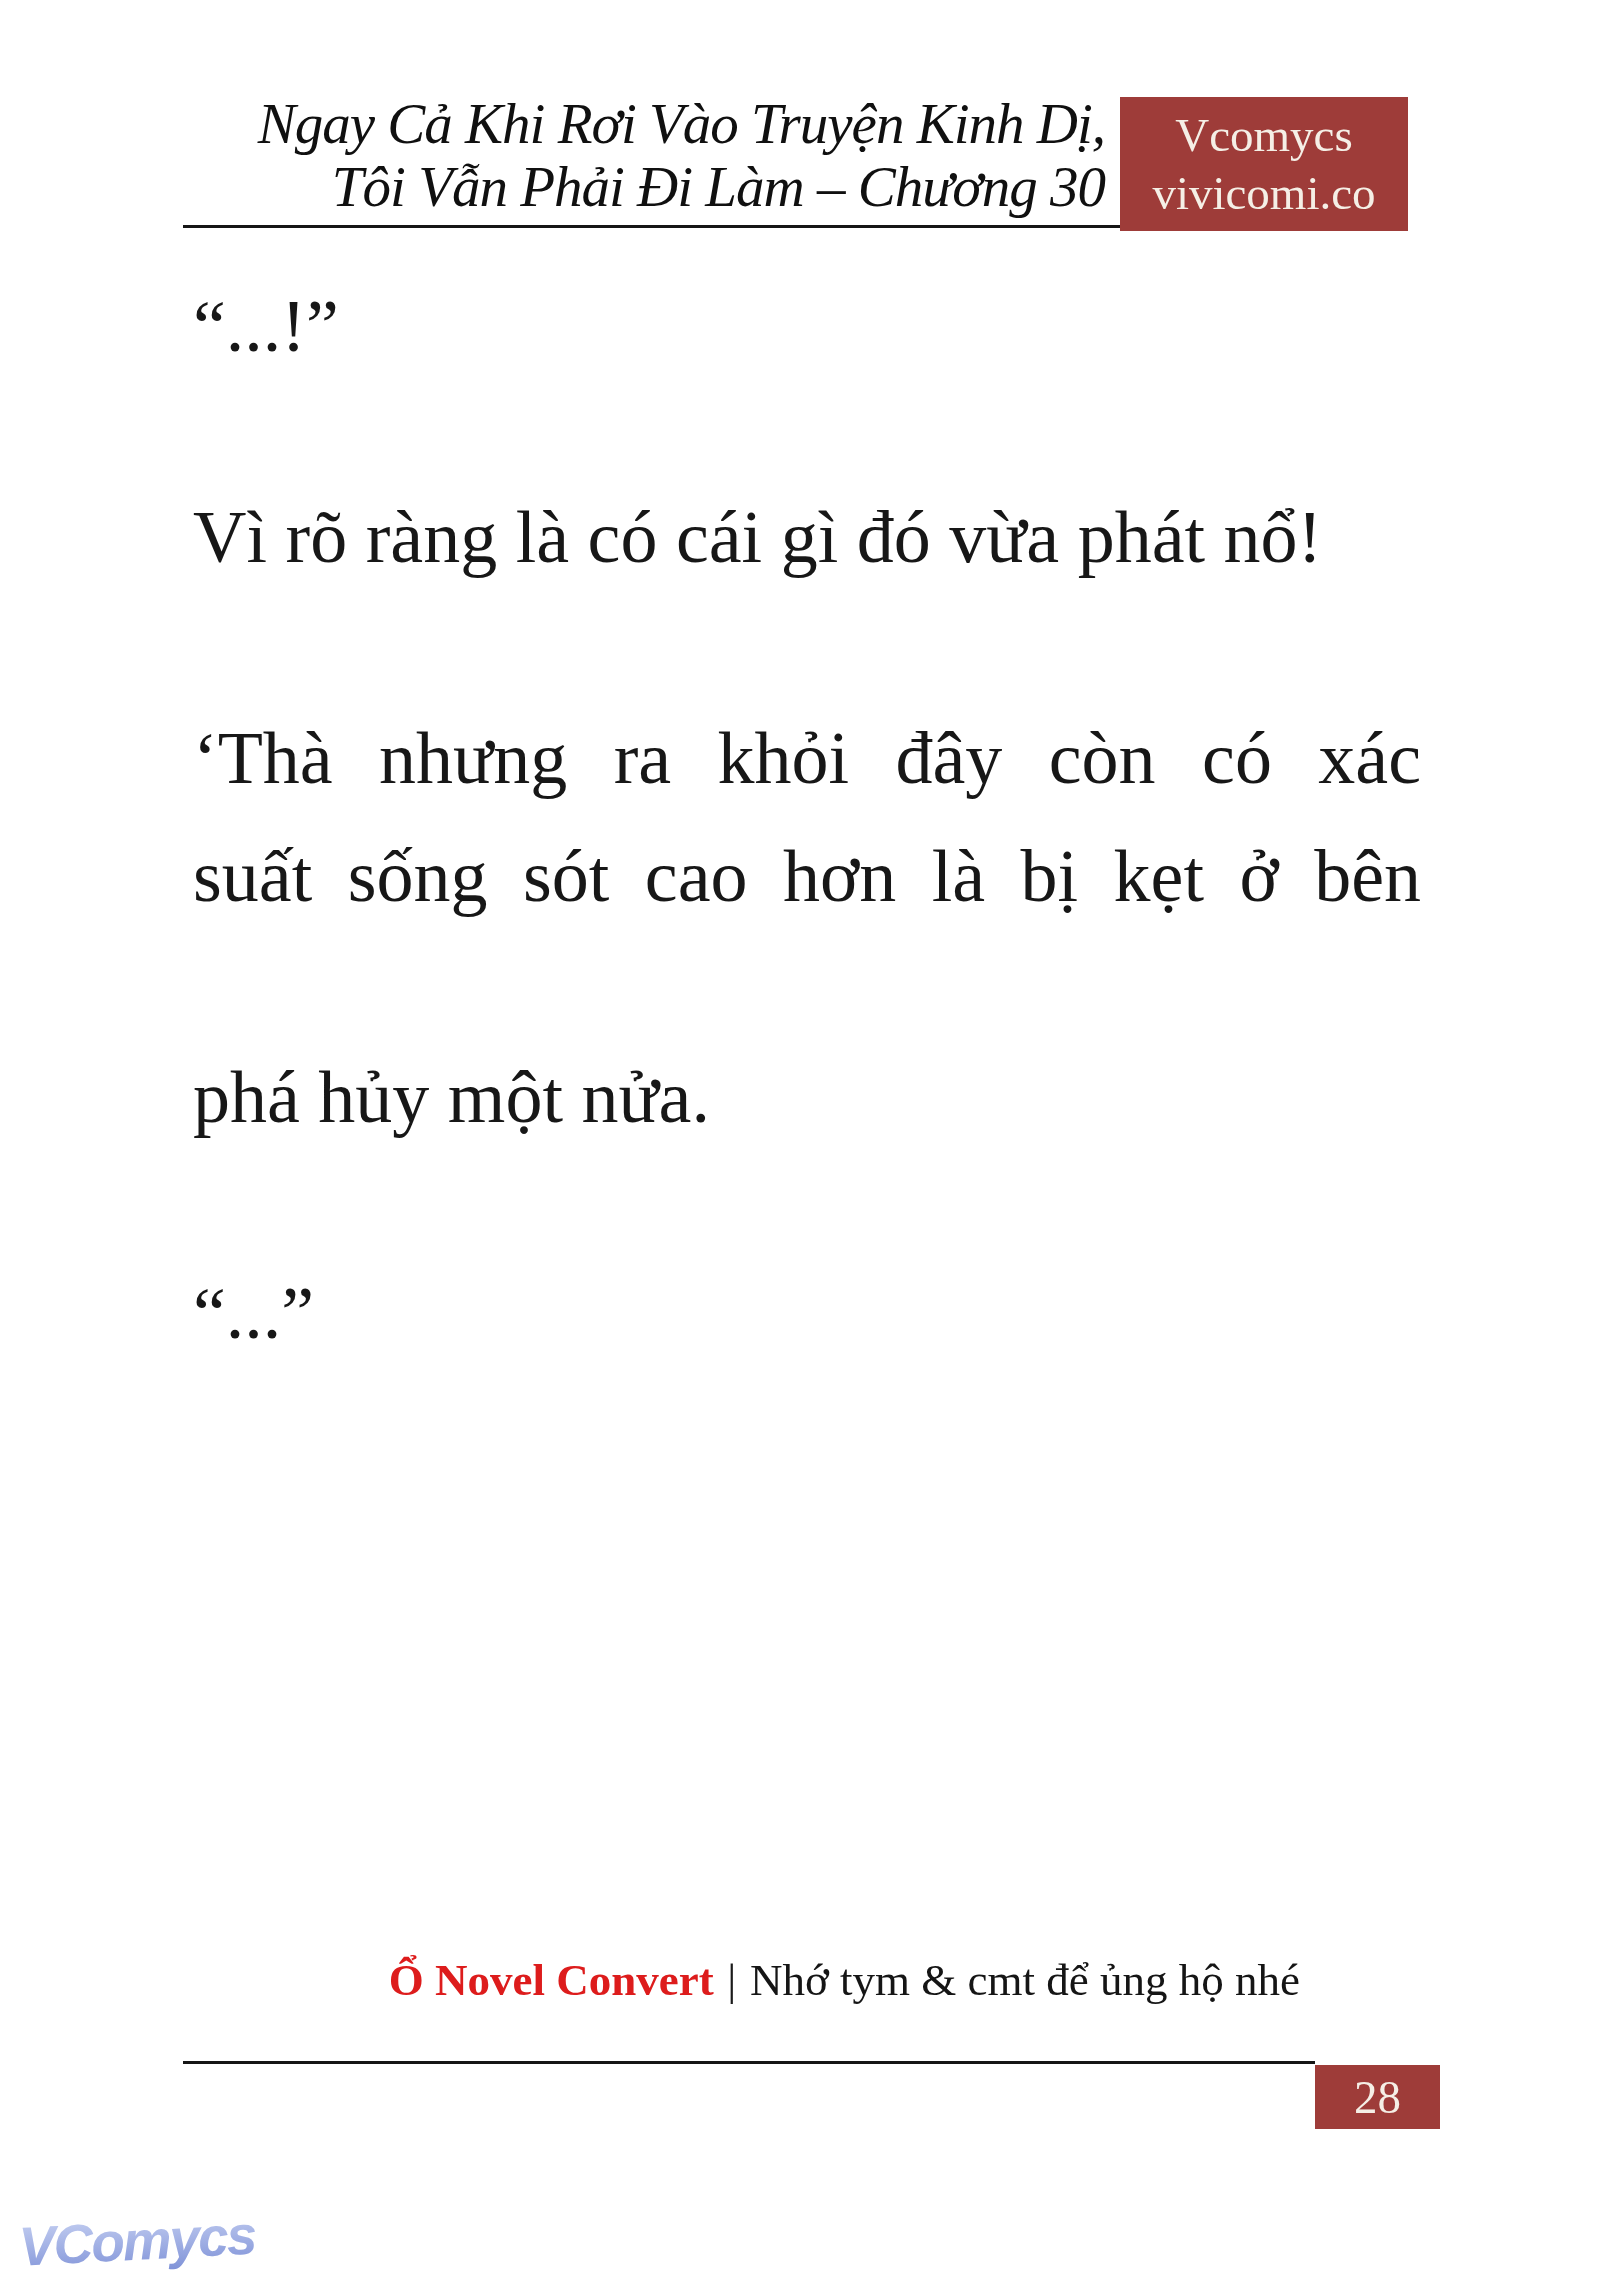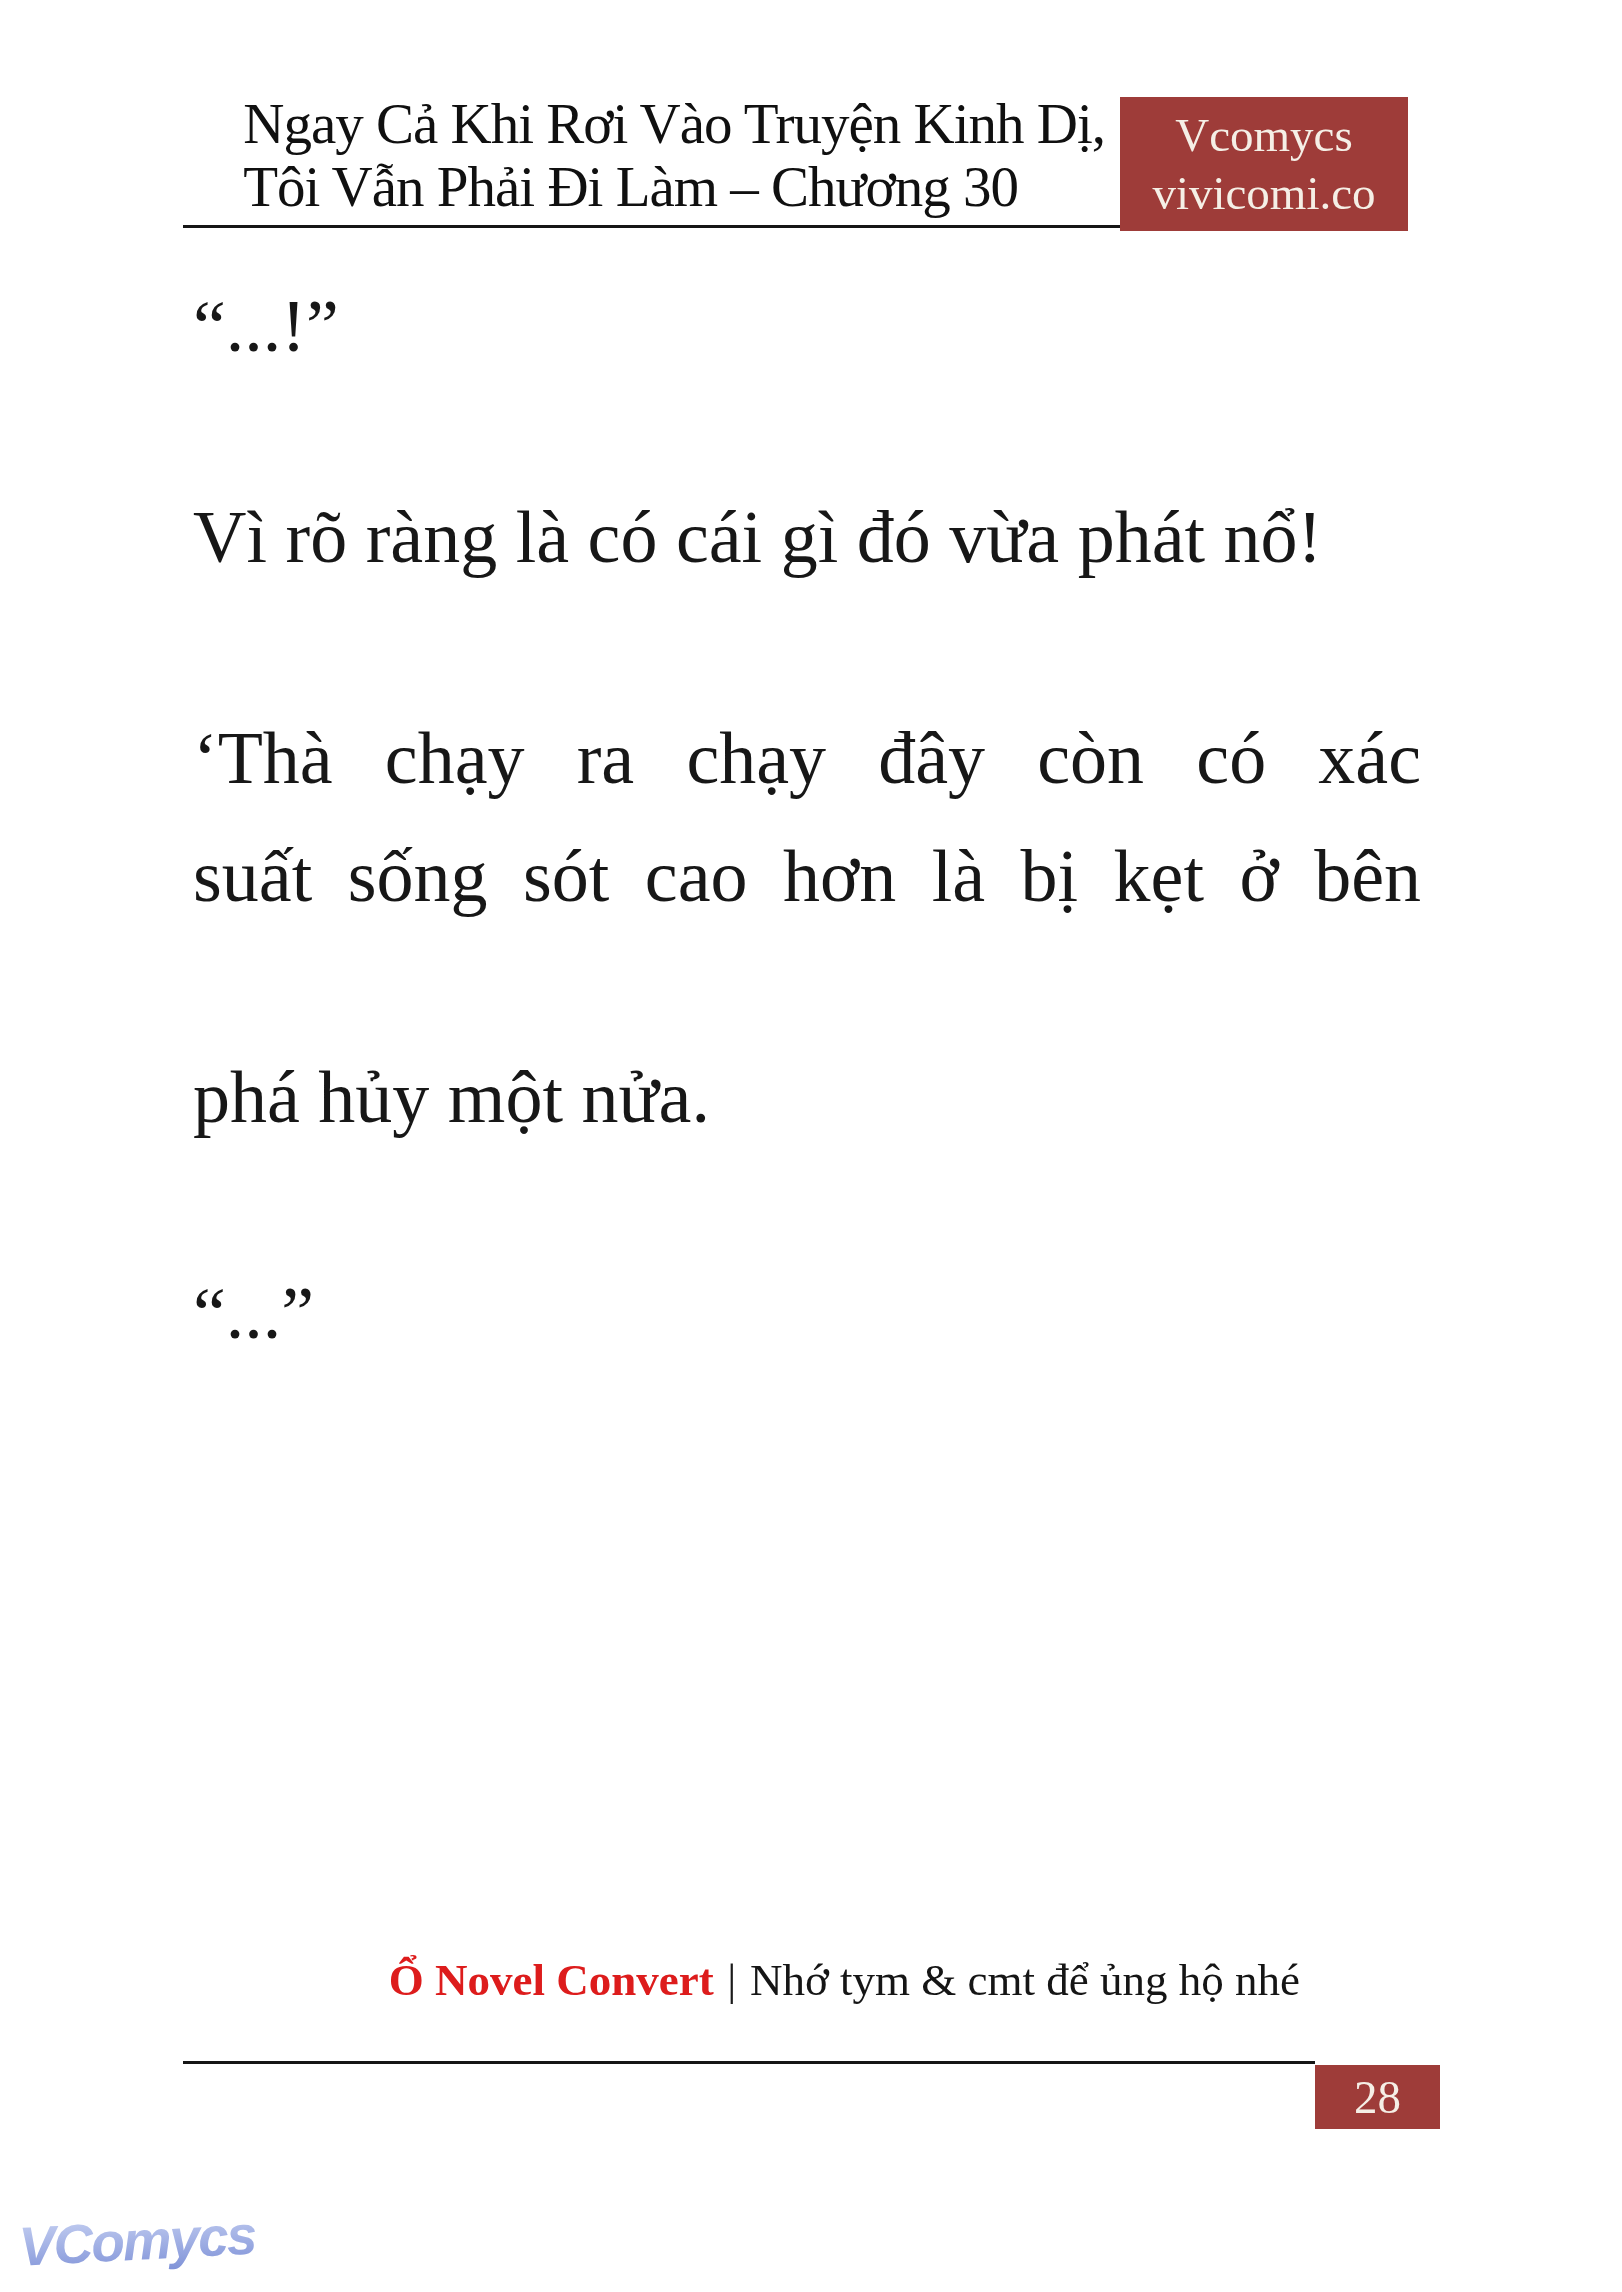--- a/index.html
+++ b/index.html
@@ -12,25 +12,27 @@
   }
   .page {
     position: absolute; inset: 0;
     background: #ffffff;
   }
 
   
   .chapter-title {
     position: absolute;
     top: 92px; right: 517px;
+    text-align: right;
     font-size: 57px;
     line-height: 63px;
     color: #101010;
     white-space: nowrap;
     letter-spacing: -1px;
+    font-style: italic;
   }
   .site-badge {
     position: absolute;
     left: 1120px; top: 97px;
     width: 288px; height: 134px;
     background: #9e3c39;
     color: #f5efe6;
     text-align: center;
     box-sizing: border-box;
     padding-top: 8.8px;
@@ -116,21 +118,21 @@
   <div class="header-rule"></div>
 
   <main class="body-text">
       <div class="para">
         <div class="line last">“...!”</div>
       </div>
       <div class="para">
         <div class="line last">Vì rõ ràng là có cái gì đó vừa phát nổ!</div>
       </div>
       <div class="para">
-        <div class="line">‘Thà chạy ra chạy đây còn có xác</div>
+        <div class="line">‘Thà nhưng ra khỏi đây còn có xác</div>
         <div class="line">suất sống sót cao hơn là bị kẹt ở bên</div>
       </div>
       <div class="para">
         <div class="line last">phá hủy một nửa.</div>
       </div>
       <div class="para">
         <div class="line last">“...”</div>
       </div>
     </main>
 

